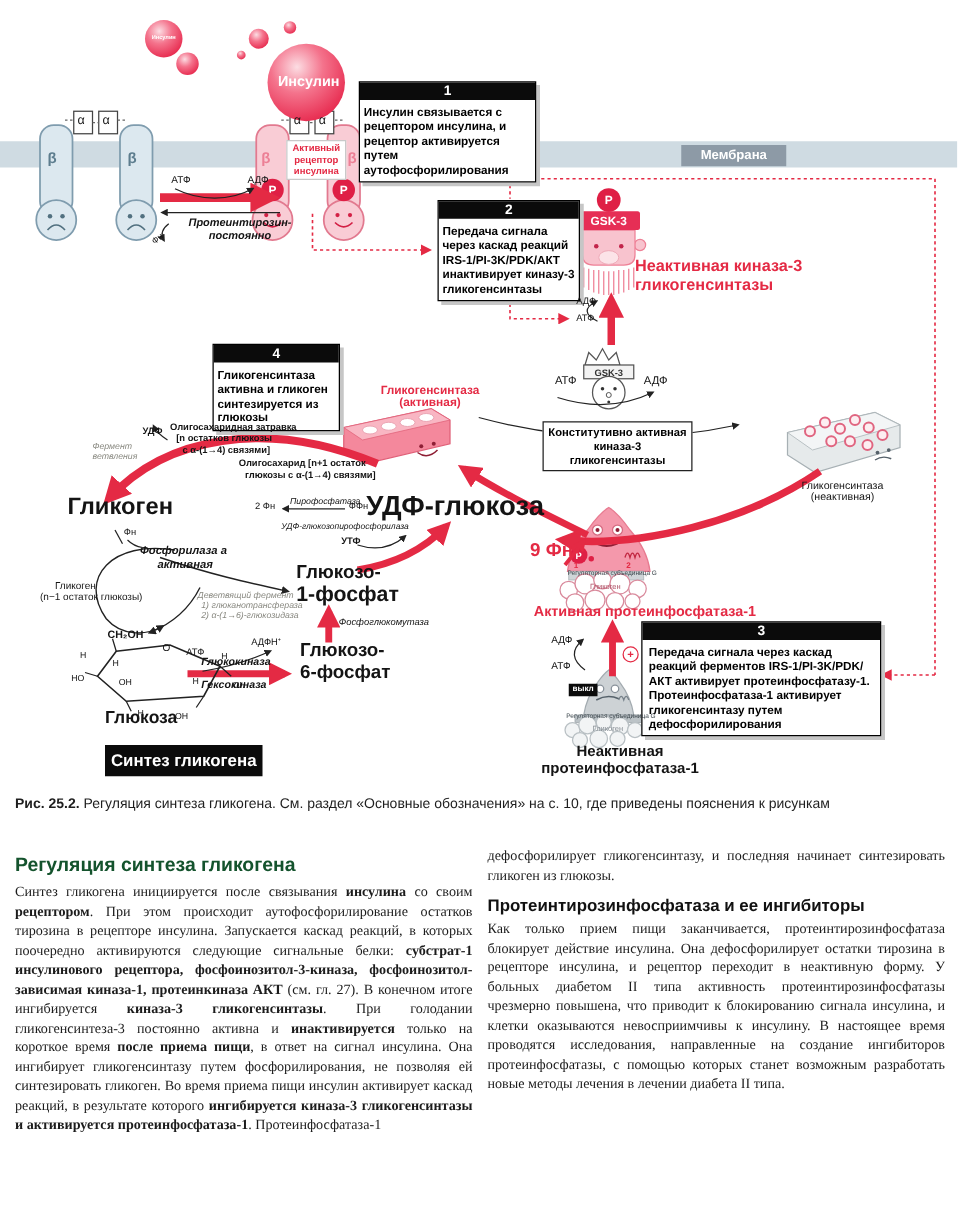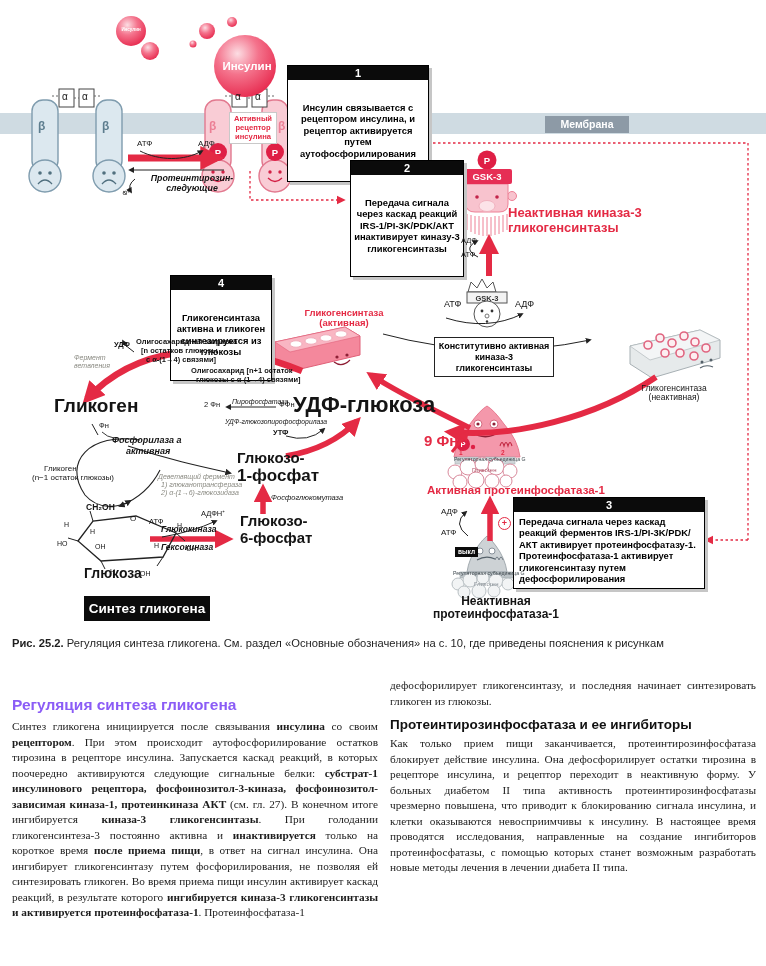--- a/index.html
+++ b/index.html
@@ -4,34 +4,34 @@
 <style>
   html,body{margin:0;padding:0;background:#fff}
   #stage{position:relative;width:766px;height:966px;background:#fff;overflow:hidden;font-family:"Liberation Sans",sans-serif}
   svg{position:absolute;left:0;top:0}
   .L{position:absolute;white-space:nowrap;color:#141414;line-height:1.08;font-family:"Liberation Sans",sans-serif}
   .b{font-weight:700}.i{font-style:italic}.c{text-align:center}
   .red{color:#e42a44}.gy{color:#8a8a82}
   .wrap{white-space:normal}
   .sbox{position:absolute;background:#fff;border:1.6px solid #000;box-shadow:3px 3px 0 #c6c6c6}
   .sbox .hd{background:#0b0b0b;color:#fff;text-align:center;font:700 11px/14px "Liberation Sans",sans-serif}
-  .sbox .bd{font:700 9.4px/11.4px "Liberation Sans",sans-serif;text-align:center;padding:22px 3px}
+  .sbox .bd{font:700 9.4px/11.4px "Liberation Sans",sans-serif;text-align:left;padding:4px 3px}
   .sbox.ljust .bd{text-align:left;padding:4px 5px}
   .obox{position:absolute;background:#fff;border:1.3px solid #222;font:700 9px/10.8px "Liberation Sans",sans-serif;text-align:center;padding:3px 2px}
   .kbox{position:absolute;background:#0b0b0b;color:#fff;font:700 13.5px/25px "Liberation Sans",sans-serif;text-align:center}
   .chip{position:absolute;background:#8d9aa6;color:#fff;font:700 10.5px/17px "Liberation Sans",sans-serif;text-align:center}
   .ilab{position:absolute;background:#fff;border:1.2px solid #000;font:700 10px/12px "Liberation Sans",sans-serif;text-align:center;padding:2px 1px}
   .rlab{position:absolute;background:#fff;border:.8px solid #c9c9c9;color:#e42a44;font:700 7.6px/8.8px "Liberation Sans",sans-serif;text-align:center;padding:2px 1px}
   .off{position:absolute;background:#0b0b0b;color:#fff;font:700 6.5px/8px "Liberation Sans",sans-serif;padding:1px 3px}
   .oplus{position:absolute;width:11px;height:11px;border:1.3px solid #e42a44;border-radius:50%;color:#e42a44;font:700 9px/10.5px "Liberation Sans",sans-serif;text-align:center}
   .cap{position:absolute;font-family:Liberation Sans, sans-serif;font-size:11.2px;color:#1e1e1e;white-space:nowrap}
   .cap .b{font-weight:700}
   .col{position:absolute;width:366px;font-family:"Liberation Serif",serif;font-size:11.3px;line-height:15.5px;color:#1c1c1c;text-align:justify}
   .col p{margin:0 0 8px 0}
-  .hred{font:700 15.5px/18px "Liberation Sans",sans-serif;color:#8b5cf6;margin:12px 0 5px 0}
+  .hred{font:700 15.5px/18px "Liberation Sans",sans-serif;color:#14532d;margin:0 0 5px 0}
   .hblk{font:700 13.5px/16px "Liberation Sans",sans-serif;color:#111;margin:6px 0 3px 0}
 </style>
 </head>
 <body>
 
 <div id="stage">
 
 <svg width="766" height="645" viewBox="0 0 766 645">
   <defs>
     <radialGradient id="gBall" cx="38%" cy="30%" r="80%">
@@ -267,21 +267,21 @@
 <span class="L b" style="left:278px;top:120px;font-size:12px;color:#ec7f95">β</span>
 <span class="L" style="left:62px;top:92px;font-size:10px">α</span>
 <span class="L" style="left:82px;top:92px;font-size:10px">α</span>
 <span class="L" style="left:235px;top:92px;font-size:10px">α</span>
 <span class="L" style="left:255px;top:92px;font-size:10px">α</span>
 
 <div class="rlab" style="left:229px;top:112px;width:44px">Активный рецептор инсулина</div>
 
 <span class="L" style="left:137px;top:140px;font-size:8px">АТФ</span>
 <span class="L" style="left:198px;top:140px;font-size:8px">АДФ</span>
-<div class="L b i c" style="left:148px;top:174px;width:88px;font-size:8.8px;white-space:normal"><span>Протеинтирозин-</span><br><span>следующие</span></div>
+<div class="L b i c" style="left:148px;top:174px;width:88px;font-size:8.8px;white-space:normal"><span>Протеинтирозин-</span><br><span>постоянно</span></div>
 <span class="L" style="left:122px;top:188px;font-size:7px;transform:rotate(-40deg)">Фн</span>
 
 <div class="sbox" style="left:287px;top:65px;width:140px">
   <div class="hd">1</div>
   <div class="bd">Инсулин связывается с рецептором инсулина, и рецептор активируется путем аутофосфорилирования</div>
 </div>
 <div class="sbox" style="left:350px;top:160px;width:112px">
   <div class="hd">2</div>
   <div class="bd">Передача сигнала через каскад реакций IRS-1/PI-3K/PDK/АКТ инактивирует киназу-3 гликогенсинтазы</div>
 </div>

